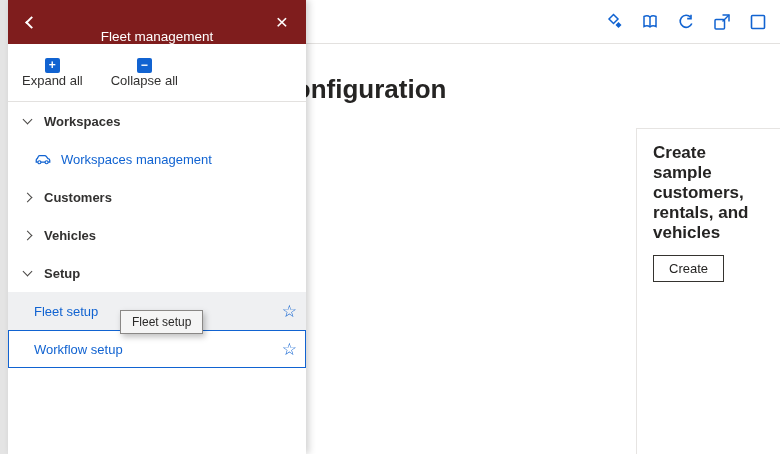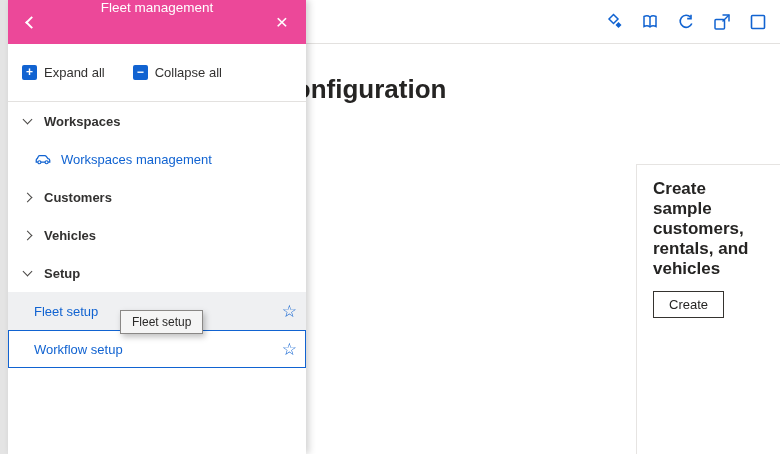--- a/index.html
+++ b/index.html
@@ -13,43 +13,43 @@
   .main { position:absolute; left:306px; top:0; right:0; bottom:0; background:#fff; }
   .topbar { height:44px; border-bottom:1px solid #e3e1df; display:flex; align-items:center;
             justify-content:flex-end; padding-right:10px; gap:12px; }
   .tb-icon { width:24px; height:24px; display:flex; align-items:center; justify-content:center;
              background:none; border:none; cursor:pointer; padding:0; }
 
   .page-heading { position:absolute; left:276px; top:74px; font-size:26px; font-weight:700;
                   color:#252423; z-index:1; white-space:nowrap; }
 
   .card { position:absolute; left:330px; top:128px; right:0; bottom:0; background:#fff;
-          border-left:1px solid #e6e4e2; border-top:1px solid #e6e4e2; padding:14px 16px;margin-top:36px; }
+          border-left:1px solid #e6e4e2; border-top:1px solid #e6e4e2; padding:14px 16px; }
   .card-title { font-size:17px; font-weight:700; color:#252423; }
   .card-desc  { margin-top:18px; font-size:12px; color:#3b3a39; }
   .create-btn { margin-top:12px; background:#fff; border:1px solid #35332f; padding:5px 15px;
                 font-size:13px; font-family:inherit; color:#252423; cursor:pointer; }
 
   
   .panel { position:absolute; left:8px; top:0; width:298px; height:454px; background:#fff;
            z-index:10; box-shadow:3px 0 7px rgba(0,0,0,.18); }
-  .panel-header { height:44px; background:#ec4899; display:flex; align-items:flex-start; position:relative; }
+  .panel-header { height:44px; background:#7f1d1d; display:flex; align-items:flex-end; position:relative; }
   .back-btn { position:absolute; left:8px; top:0; height:44px; width:30px; display:flex;
               align-items:center; justify-content:center; background:none; border:none; cursor:pointer; }
   .back-chev { width:9px; height:9px; border-left:2px solid #fff; border-bottom:2px solid #fff;
                transform:rotate(45deg); }
   .panel-title { flex:1; text-align:center; color:#fff; font-size:13.5px; }
   .close-btn { position:absolute; right:8px; top:0; height:44px; width:32px; color:#fff;
                background:none; border:none; cursor:pointer; font-size:21px; line-height:44px; }
   .close-btn::before { content:"×"; }
 
   .ec-row { display:flex; align-items:center; gap:28px; padding:0 14px; height:58px;
             border-bottom:1px solid #e3e1df; }
-  .ec-btn { display:flex; align-items:center; gap:7px; background:none; border:none;
-            font-family:inherit; font-size:13px; color:#323130; cursor:pointer; }
+  .ec-btn { display:flex; align-items:center; background:none; border:none;
+            font-family:inherit; font-size:13px; color:#323130; cursor:pointer;flex-direction:column; }
   .ec-icon { width:15px; height:15px; background:#1163D1; border-radius:2px; color:#fff;
              font-size:12px; font-weight:700; line-height:14px; text-align:center; display:inline-block; }
   .ec-icon.plus::before  { content:"+"; }
   .ec-icon.minus::before { content:"−"; }
 
   .tree-row { position:relative; height:38px; display:flex; align-items:center;
               padding-left:16px; cursor:pointer; background:#fff; }
   .chev { width:7px; height:7px; border-right:1.6px solid #484644; border-bottom:1.6px solid #484644;
           display:inline-block; margin-right:13px; flex:none; }
   .chev.right { transform:rotate(-45deg); }

